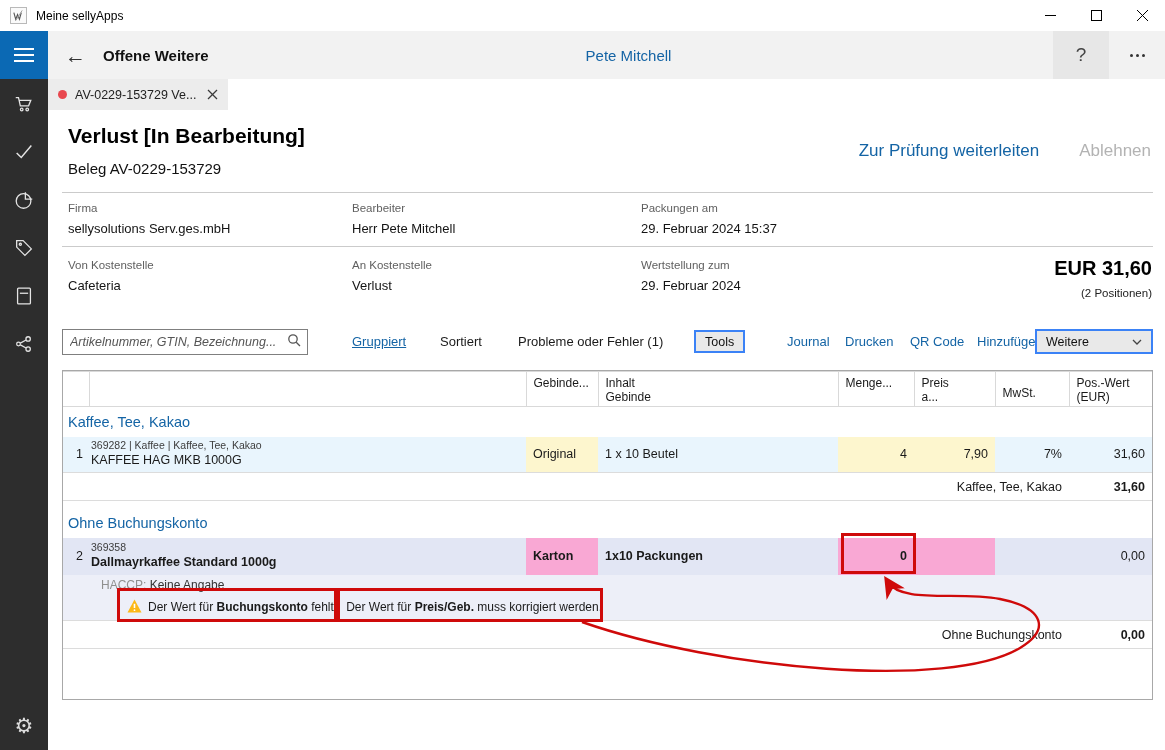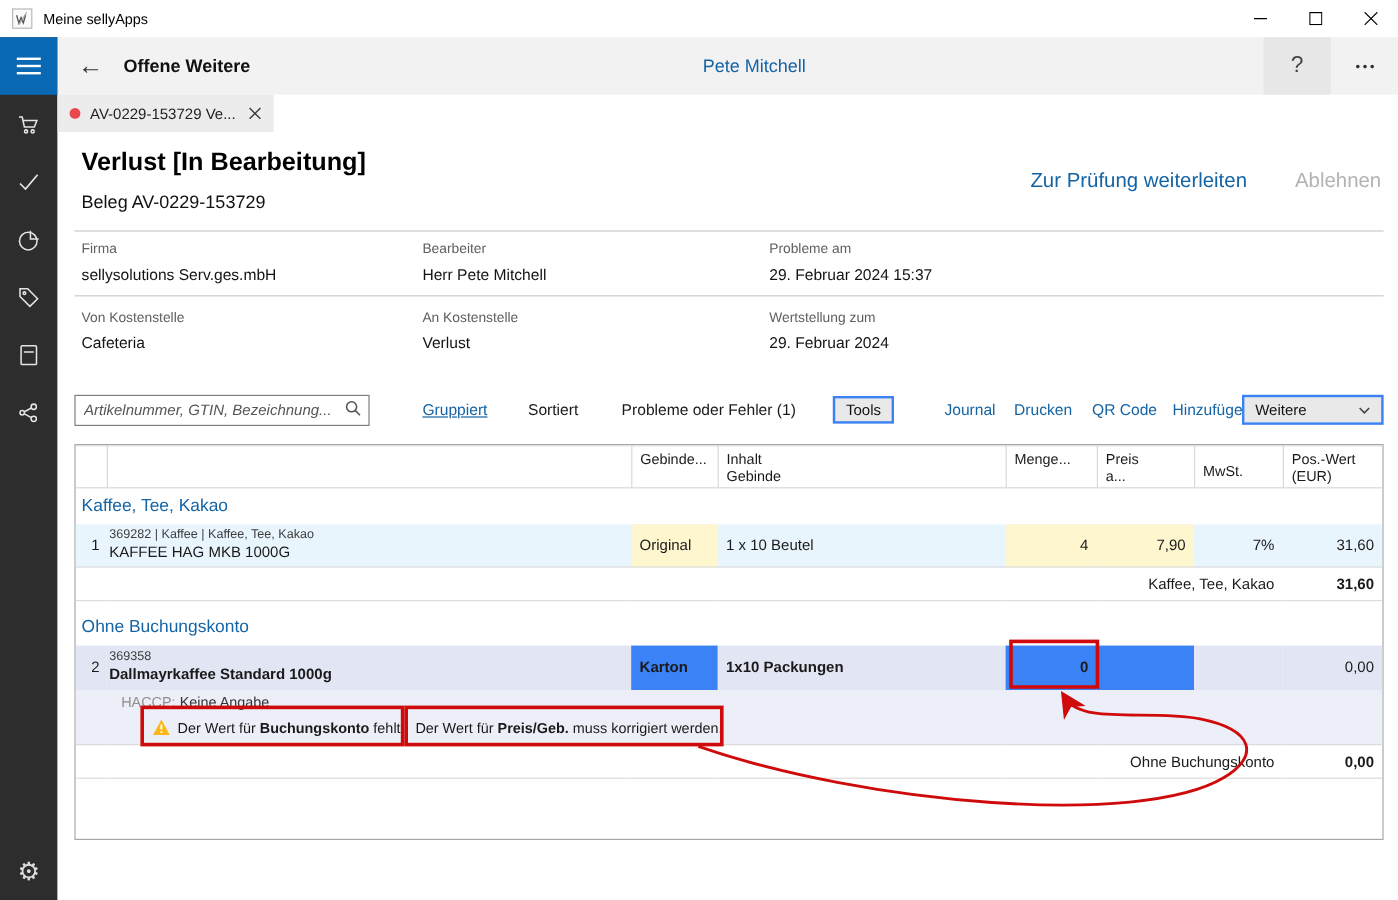--- a/index.html
+++ b/index.html
@@ -68,21 +68,21 @@
   th.vmid { vertical-align:middle; padding-top:10px; }
   td { font-size:12.5px; padding:0 7px; vertical-align:middle; }
   tr.grouphead td { color:#1464a5; font-size:14.5px; padding-left:5px; height:30px; }
   tr.item1 { background:#e9f5fd; } tr.item1 td { height:36px; }
   tr.item2 { background:#e2e6f4; } tr.item2 td { height:37px; }
   td.num { text-align:right; padding-right:6px; vertical-align:middle; }
   td.desc { padding-left:2px; }
   .meta { font-size:10.5px; color:#3d3d3d; line-height:13px; }
   .art-name { font-size:12.5px; line-height:17px; }
   td.cell-yellow { background:#fdf6ce; }
-  td.cell-gray { background:#3b82f6; }
+  td.cell-gray { background:#f9a8d4; }
   td.r { text-align:right; }
   .b { font-weight:bold; }
   tr.subtotal td { height:28px; border-top:1px solid #dcdcdc; border-bottom:1px solid #dcdcdc; }
   tr.subtotal .sub-label { text-align:right; padding-right:7px; font-size:12.5px; }
   tr.subtotal .sub-val { text-align:right; font-weight:bold; }
   tr.spacer td { height:7px; border:none; }
   tr.subrow { background:#edeff8; }
   tr.haccp td { height:20px; font-size:12px; padding-left:38px; }
   .haccp-lbl { color:#8f8f8f; } .haccp-val { color:#333; }
   tr.warnrow td { height:26px; font-size:12px; padding-left:64px; }
@@ -217,39 +217,43 @@
 
   <div class="field" style="left:20px;top:92px">
     <div class="lbl">Firma</div>
     <div class="val">sellysolutions Serv.ges.mbH</div>
   </div>
   <div class="field" style="left:304px;top:92px">
     <div class="lbl">Bearbeiter</div>
     <div class="val">Herr Pete Mitchell</div>
   </div>
   <div class="field" style="left:593px;top:92px">
-    <div class="lbl">Probleme am</div>
+    <div class="lbl">Packungen am</div>
     <div class="val">29. Februar 2024 15:37</div>
   </div>
 
   <div class="hr" style="top:136px"></div>
 
   <div class="field" style="left:20px;top:149px">
     <div class="lbl">Von Kostenstelle</div>
     <div class="val">Cafeteria</div>
   </div>
   <div class="field" style="left:304px;top:149px">
     <div class="lbl">An Kostenstelle</div>
     <div class="val">Verlust</div>
   </div>
   <div class="field" style="left:593px;top:149px">
     <div class="lbl">Wertstellung zum</div>
     <div class="val">29. Februar 2024</div>
   </div>
 
+  <div class="total-block">
+    <div class="total-amount">EUR 31,60</div>
+    <div class="total-pos">(2 Positionen)</div>
+  </div>
 
   <div class="toolbar">
     <div class="search-box">
       <input type="text" placeholder="Artikelnummer, GTIN, Bezeichnung..." style="">
       <span class="search-glyph">
         <svg width="14" height="14" viewBox="0 0 14 14" fill="none" stroke="#555" stroke-width="1.3">
             <circle cx="6" cy="6" r="4.2"></circle>
             <line x1="9.2" y1="9.2" x2="13" y2="13"></line>
           </svg>
       </span>

